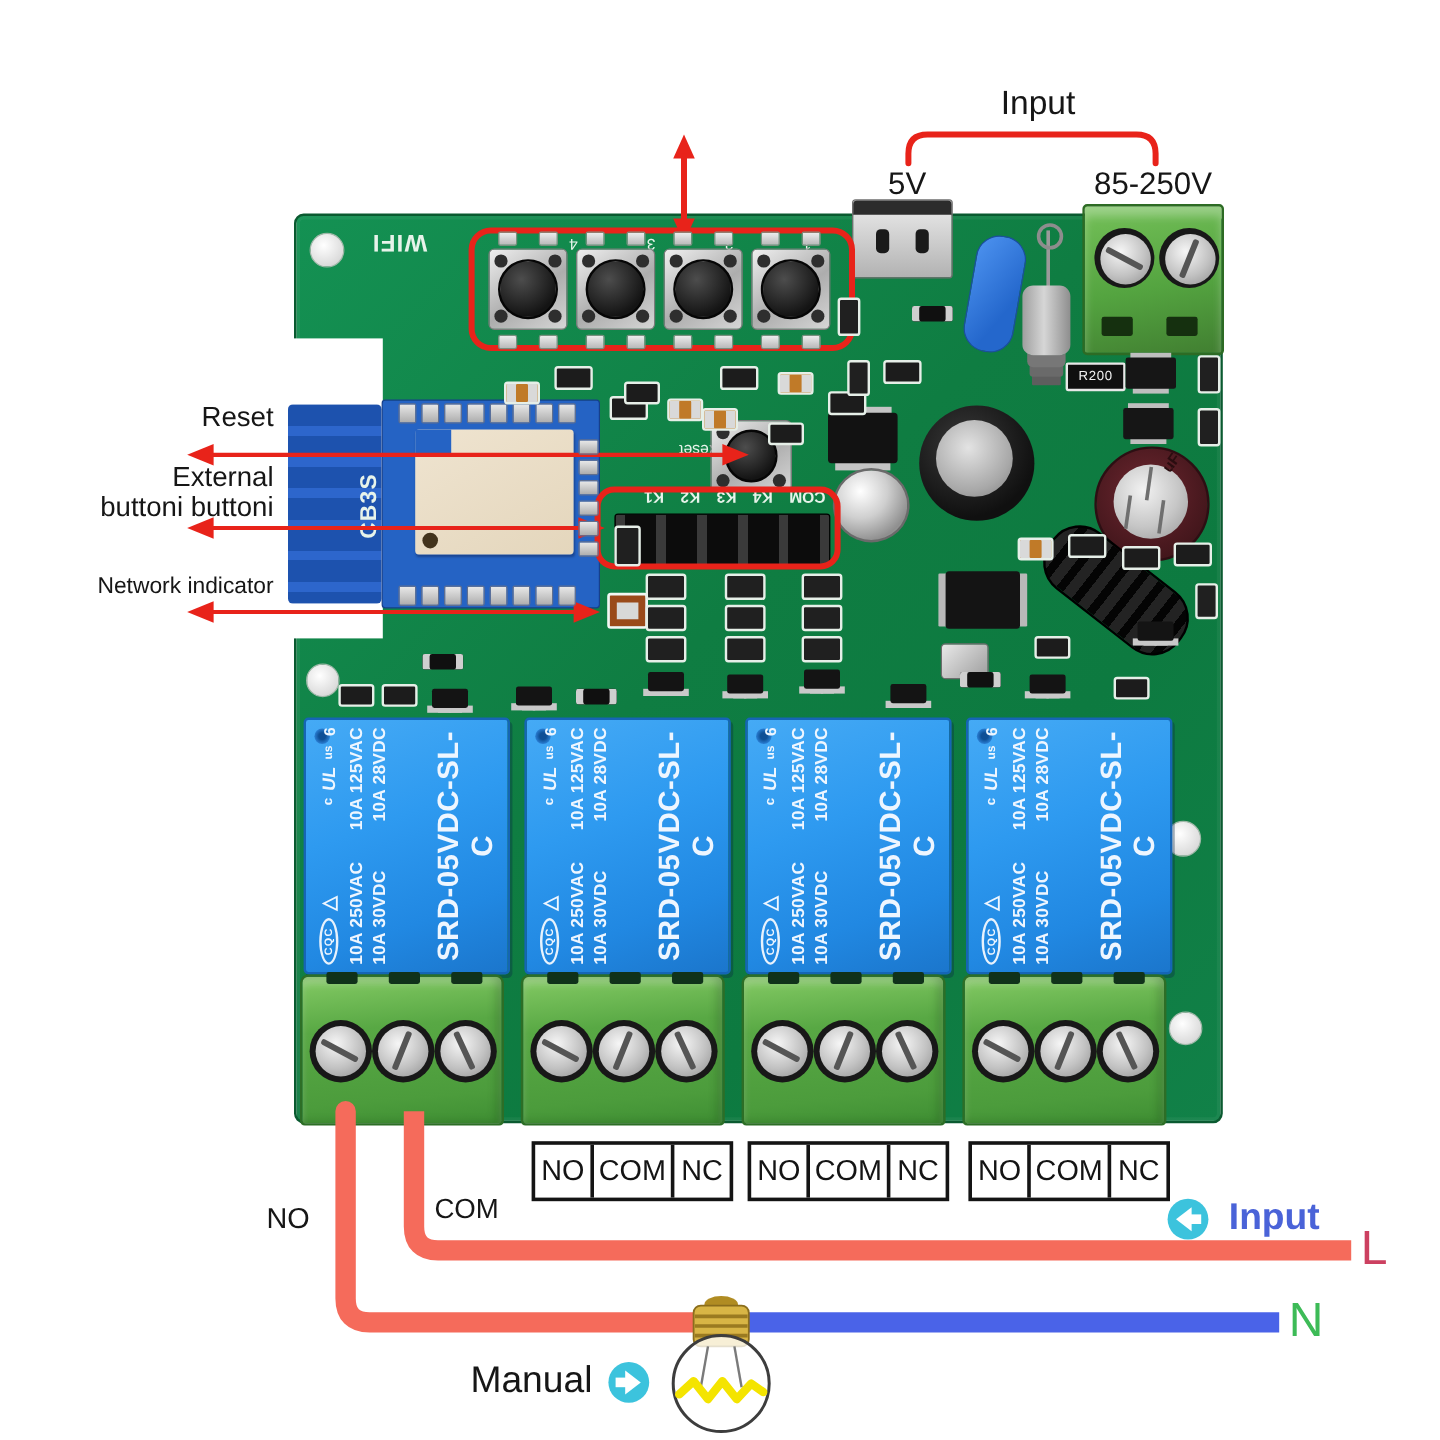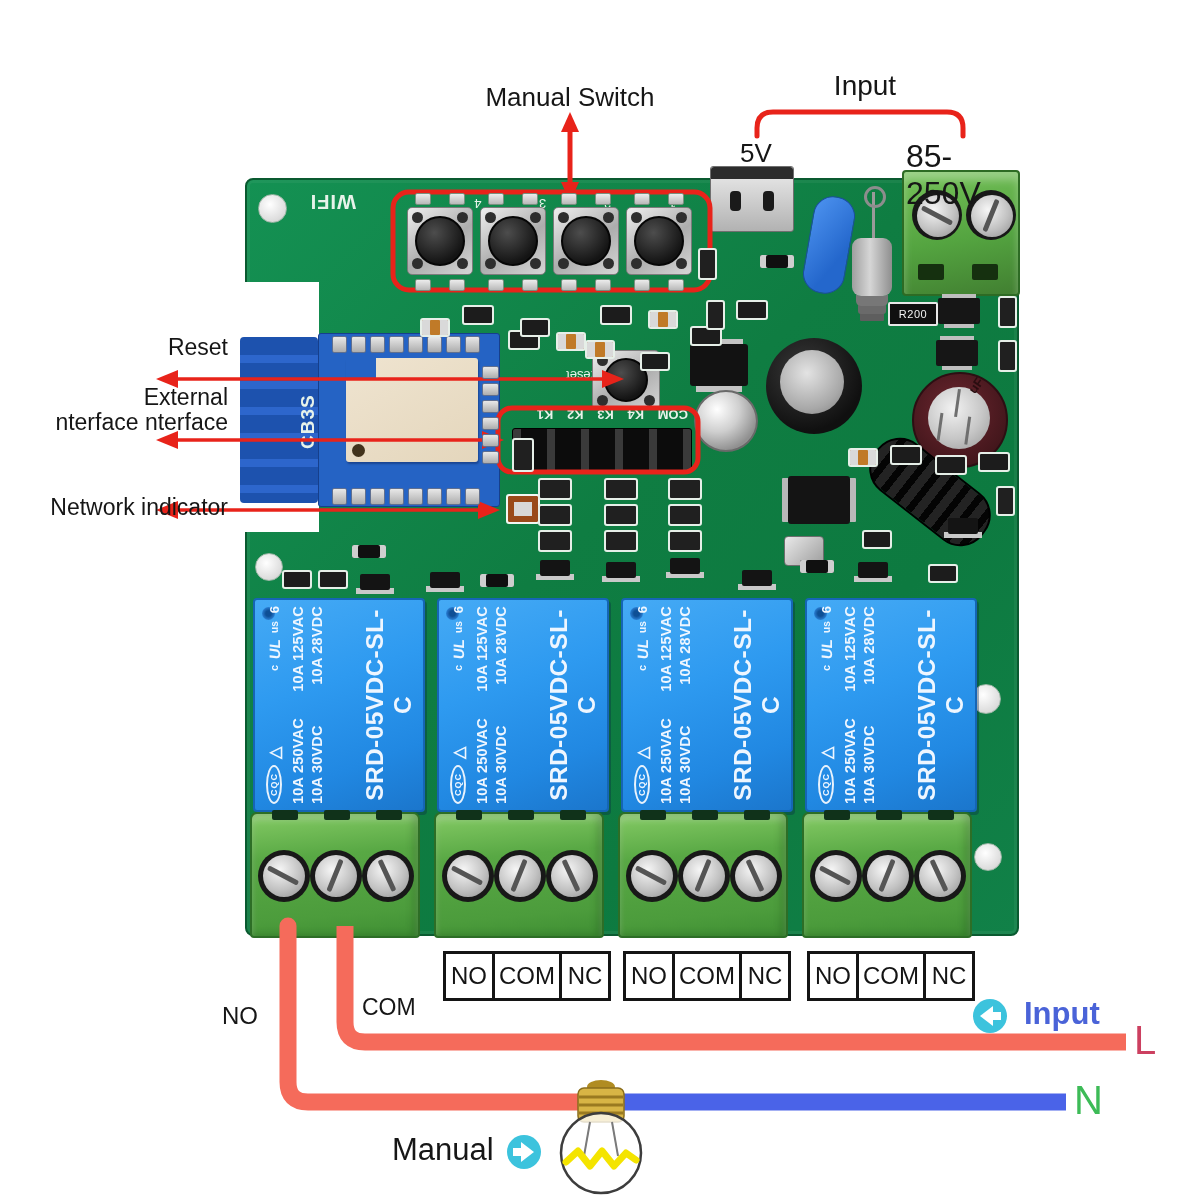--- a/index.html
+++ b/index.html
@@ -427,28 +427,27 @@
     <div class="cell" style="width:46px;">NO</div>
     <div class="cell" style="width:64px;">COM</div>
     <div class="cell" style="width:46px;">NC</div>
   </div>
   <div class="abs obox" style="left:807px;">
     <div class="cell" style="width:46px;">NO</div>
     <div class="cell" style="width:64px;">COM</div>
     <div class="cell" style="width:46px;">NC</div>
   </div>
 
-  <div class="abs lbl" style="left:460px;top:82px;width:220px;font-size:26px;text-align:center;">Manual Switch</div>
   <div class="abs lbl" style="left:818px;top:70px;width:94px;font-size:28px;text-align:center;">Input</div>
   <div class="abs lbl" style="left:734px;top:138px;width:44px;font-size:26px;text-align:center;">5V</div>
-  <div class="abs lbl" style="left:906px;top:138px;width:104px;font-size:32px;text-align:left;">85-250V</div>
+  <div class="abs lbl" style="left:906px;top:138px;width:104px;font-size:26px;text-align:right;">85-250V</div>
   <div class="abs lbl r-align" style="left:90px;top:334px;width:138px;font-size:23px;">Reset</div>
   <div class="abs lbl r-align" style="left:60px;top:384px;width:168px;font-size:23px;">External</div>
-  <div class="abs lbl r-align" style="left:28px;top:409px;width:200px;font-size:23px;">nterface nterface</div>
-  <div class="abs lbl r-align" style="left:40px;top:494px;width:188px;font-size:23px;">Network indicator</div>
+  <div class="abs lbl r-align" style="left:28px;top:409px;width:200px;font-size:23px;">buttoni buttoni</div>
+  <div class="abs lbl r-align" style="left:40px;top:478px;width:188px;font-size:19px;">Network indicator</div>
   <div class="abs lbl" style="left:222px;top:1002px;width:56px;font-size:24px;">NO</div>
   <div class="abs lbl" style="left:362px;top:994px;width:70px;font-size:23px;">COM</div>
   <div class="abs" style="left:1024px;top:996px;width:96px;font-size:31px;font-weight:bold;color:#4a63d8;">Input</div>
   <div class="abs" style="left:1134px;top:1018px;width:36px;font-size:40px;color:#cc4060;">L</div>
   <div class="abs" style="left:1074px;top:1078px;width:36px;font-size:40px;color:#3dbb57;">N</div>
   <div class="abs lbl" style="left:392px;top:1132px;width:110px;font-size:31px;">Manual</div>
 <div class="abs pad" style="left: 415px; top: 193px; width: 14px; height: 10px;"></div>
     <div class="abs pad" style="left: 449px; top: 193px; width: 14px; height: 10px;"></div>
     <div class="abs pad" style="left: 415px; top: 279px; width: 14px; height: 10px;"></div>
     <div class="abs pad" style="left: 449px; top: 279px; width: 14px; height: 10px;"></div>

